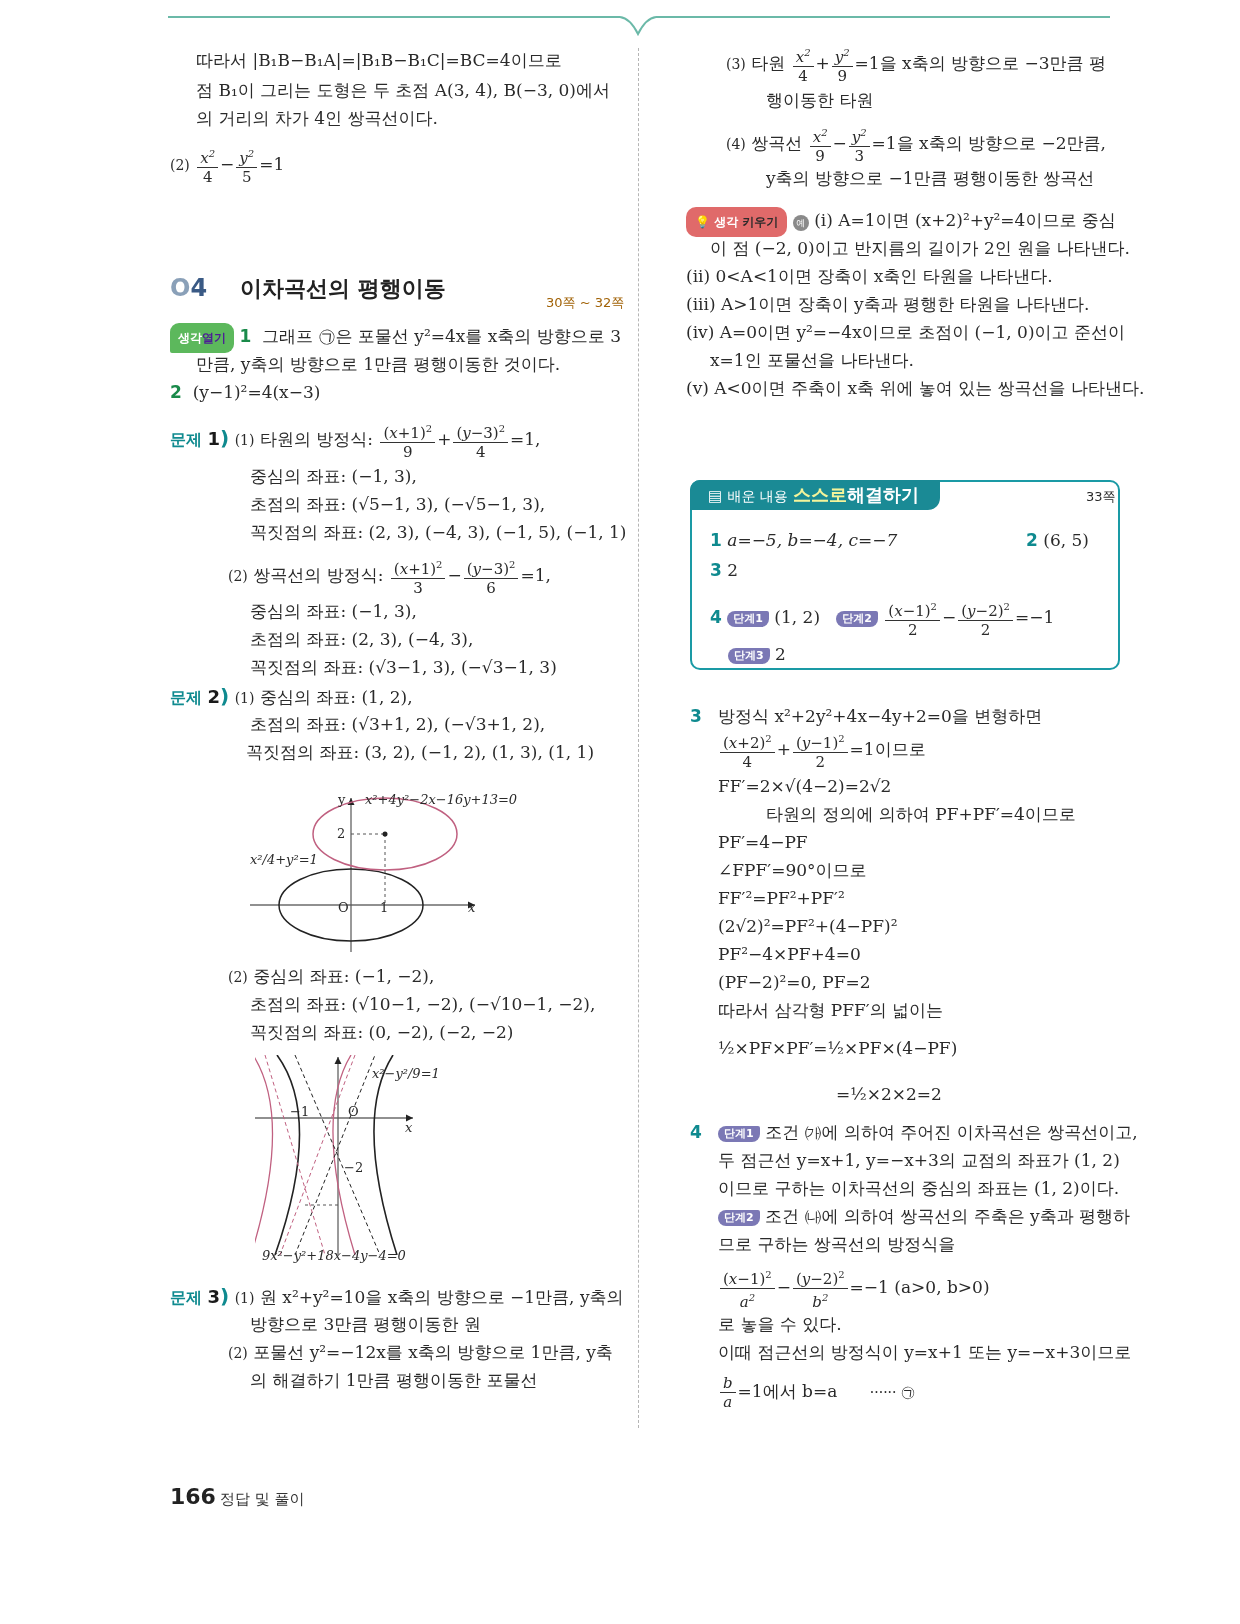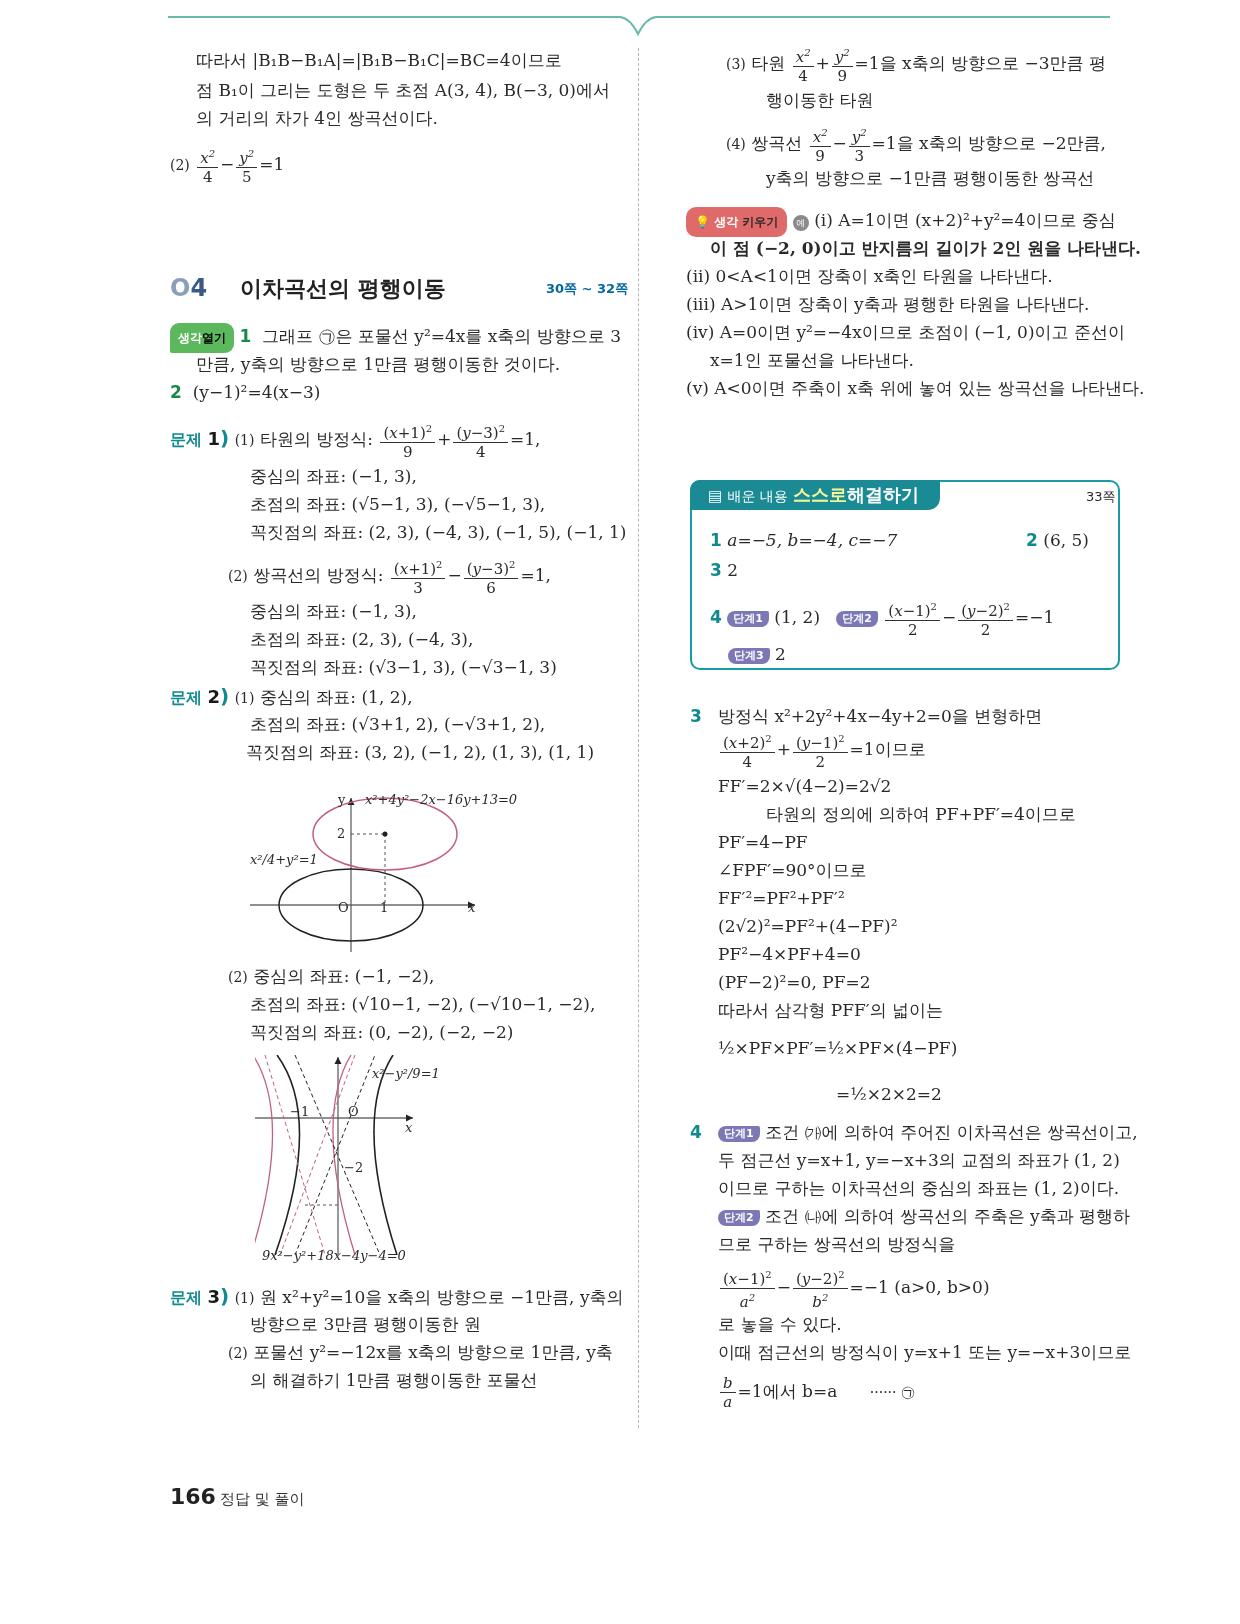--- a/index.html
+++ b/index.html
@@ -9,21 +9,21 @@
   .abs { position: absolute; }
   .line { position: absolute; white-space: nowrap; line-height: 28px; font-size: 17px; }
   .i { font-style: italic; }
   .teal { color: #0f8a8f; }
   .green-num { color: #1a8a4a; font-family: "DejaVu Sans", sans-serif; font-weight: bold; }
   .frac { display: inline-block; vertical-align: middle; text-align: center; line-height: 18px; margin: 0 2px; }
   .frac .n { display: block; border-bottom: 1px solid #333; padding: 0 3px; font-size: 15px; }
   .frac .d { display: block; padding: 0 3px; font-size: 15px; }
   sup { font-size: 10px; }
   .badge-green { display:inline-block; background:#5cb85c; color:#fff; font-family:"DejaVu Sans",sans-serif; font-size:12px; font-weight:bold; border-radius:9px 9px 9px 2px; padding:1px 8px; }
-  .badge-green .y { color:#000000; }
+  .badge-green .y { color:#4c1d95; }
   .badge-red { display:inline-block; background:#e06a6a; color:#fff; font-family:"DejaVu Sans",sans-serif; font-size:12px; font-weight:bold; border-radius:10px; padding:1px 9px; }
   .badge-ex { display:inline-block; width:16px; height:16px; border-radius:50%; background:#8a8a8a; color:#fff; font-size:9px; text-align:center; line-height:16px; font-family:"DejaVu Sans",sans-serif; }
   .step { display:inline-block; background:#7b78b5; color:#fff; font-family:"DejaVu Sans",sans-serif; font-size:11px; font-weight:bold; border-radius:8px 2px 8px 8px; padding:0 6px; line-height:16px; vertical-align: middle; }
   .problem-label { color:#0f8a8f; font-family:"DejaVu Sans",sans-serif; font-weight:bold; font-size:16px; }
   .problem-label .num { color:#1a1a1a; font-size:18px; }
   .problem-label .paren { color:#0f8a8f; font-size:20px; }
   .sub { font-size: 14px; }
 </style>
 </head>
 <body>
@@ -41,21 +41,21 @@
 <div class="line" style="left:196px;top:104px;">의 거리의 차가 4인 쌍곡선이다.</div>
 <div class="line" style="left:170px;top:145px;">
   <span class="sub">(2)</span>
   <span class="frac"><span class="n i">x<sup>2</sup></span><span class="d">4</span></span>−<span class="frac"><span class="n i">y<sup>2</sup></span><span class="d">5</span></span>=1
 </div>
 
 <div class="abs sans" style="left:170px;top:268px;font-size:24px;font-weight:bold;line-height:40px;">
   <span style="color:#8aa0b8;">O</span><span style="color:#3a5a85;">4</span>
 </div>
 <div class="abs sans" style="left:240px;top:274px;font-size:22px;font-weight:bold;color:#222;">이차곡선의 평행이동</div>
-<div class="abs sans" style="left:546px;top:280px;font-size:13px;color:#0369a1;font-weight:bold;">30쪽 ~ 32쪽</div>
+<div class="abs sans" style="left:546px;top:294px;font-size:13px;color:#a16207;">30쪽 ~ 32쪽</div>
 
 <div class="line" style="left:170px;top:322px;">
   <span class="badge-green"><span>생각</span><span class="y">열기</span></span>
   <span class="green-num">1</span>&nbsp;
   <span>그래프 ㉠은 포물선 y²=4x를 x축의 방향으로 3</span>
 </div>
 <div class="line" style="left:196px;top:350px;">만큼, y축의 방향으로 1만큼 평행이동한 것이다.</div>
 <div class="line" style="left:170px;top:378px;">
   <span class="green-num">2</span>&nbsp;&nbsp;<span>(y−1)²=4(x−3)</span>
 </div>
@@ -159,21 +159,21 @@
   <span>쌍곡선</span>
   <span class="frac"><span class="n i">x<sup>2</sup></span><span class="d">9</span></span>−<span class="frac"><span class="n i">y<sup>2</sup></span><span class="d">3</span></span><span>=1을 x축의 방향으로 −2만큼,</span>
 </div>
 <div class="line" style="left:766px;top:164px;">y축의 방향으로 −1만큼 평행이동한 쌍곡선</div>
 
 <div class="line" style="left:686px;top:206px;">
   <span class="badge-red">💡 <span>생각</span> <span style="color:#2a2a2a;">키우기</span></span>
   <span class="badge-ex">예</span>
   <span>(i) A=1이면 (x+2)²+y²=4이므로 중심</span>
 </div>
-<div class="line" style="left:710px;top:234px;font-weight:bold;">이 점 (−2, 0)이고 반지름의 길이가 2인 원을 나타낸다.</div>
+<div class="line" style="left:710px;top:234px;">이 점 (−2, 0)이고 반지름의 길이가 2인 원을 나타낸다.</div>
 <div class="line" style="left:686px;top:262px;">(ii) 0&lt;A&lt;1이면 장축이 x축인 타원을 나타낸다.</div>
 <div class="line" style="left:686px;top:290px;">(iii) A&gt;1이면 장축이 y축과 평행한 타원을 나타낸다.</div>
 <div class="line" style="left:686px;top:318px;">(iv) A=0이면 y²=−4x이므로 초점이 (−1, 0)이고 준선이</div>
 <div class="line" style="left:710px;top:346px;">x=1인 포물선을 나타낸다.</div>
 <div class="line" style="left:686px;top:374px;">(v) A&lt;0이면 주축이 x축 위에 놓여 있는 쌍곡선을 나타낸다.</div>
 
 <div class="abs" style="left:690px;top:480px;width:430px;height:190px;border:2px solid #1a9aa5;border-radius:10px;"></div>
 <div class="abs sans" style="left:690px;top:480px;width:250px;height:30px;background:#1a8a95;border-radius:10px 0 12px 0;color:#fff;font-size:15px;font-weight:bold;line-height:30px;padding-left:18px;">
   <span>▤</span>
   <span style="font-weight:normal;font-size:14px;">배운 내용</span>

